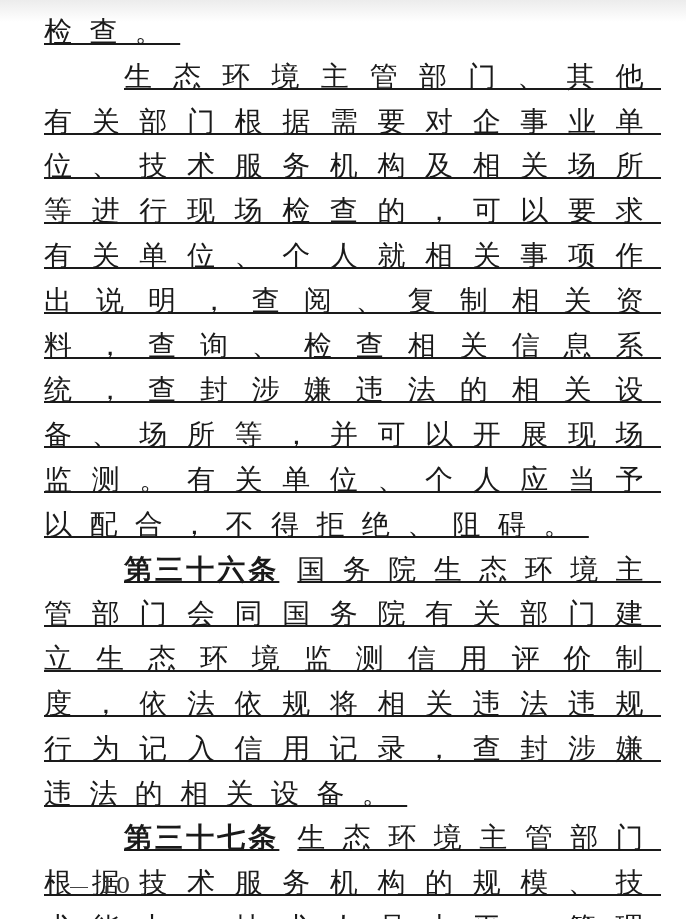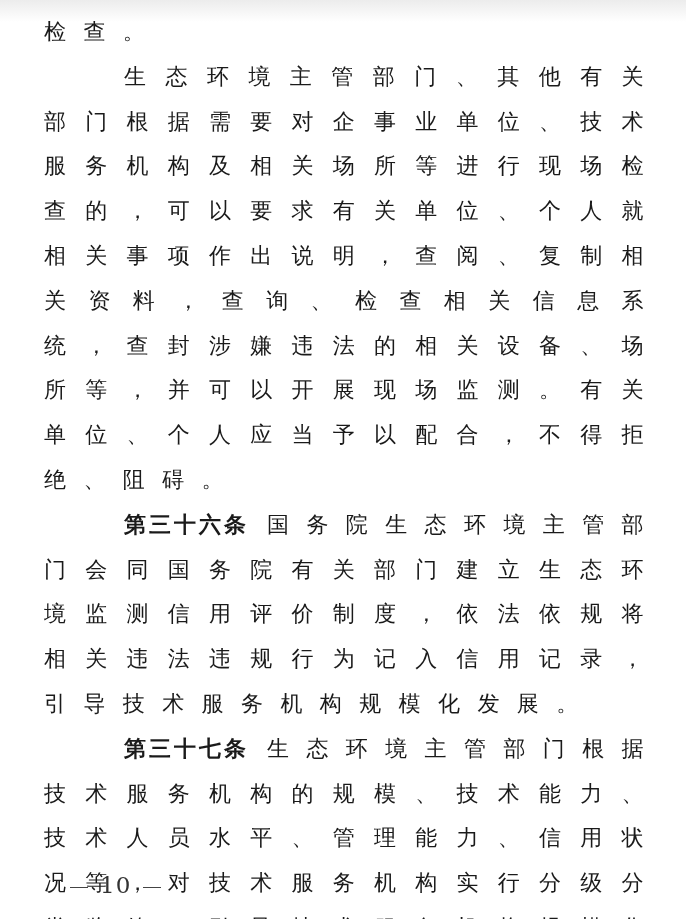--- a/index.html
+++ b/index.html
@@ -11,28 +11,29 @@
     color: #1a1a1a;
   }
   .top-shade {
     position: absolute; left: 0; top: 0; width: 686px; height: 22px;
     background: linear-gradient(to bottom, #ececec, #ffffff);
   }
   .page {
     position: absolute; left: 44px; top: 10px; width: 600px;
   }
   .para {
-    font-size: 22px;
+    font-size: 28px;
     line-height: 44.8px;
     letter-spacing: 17.4px;
     margin: 0;
     text-align: justify;
     text-align-last: left;
     word-break: break-all;
     margin-right: -17px;
+    text-decoration: underline;
   }
   .indent { text-indent: 80px; }
   .article-no {
     font-family: "DejaVu Sans", "Liberation Sans", sans-serif;
     font-weight: bold;
     letter-spacing: 3px;
     margin-right: 18px;
   }
   .page-number {
     position: absolute; left: 58px; top: 872px;
@@ -48,21 +49,21 @@
 <div class="top-shade"></div>
 
 <div class="page">
   <p class="para">
     <span>检查。</span>
   </p>
   <p class="para indent">
     <span>生态环境主管部门、其他有关部门根据需要对企事业单位、技术服务机构及相关场所等进行现场检查的，可以要求有关单位、个人就相关事项作出说明，查阅、复制相关资料，查询、检查相关信息系统，查封涉嫌违法的相关设备、场所等，并可以开展现场监测。有关单位、个人应当予以配合，不得拒绝、阻碍。</span>
   </p>
   <p class="para indent">
-    <span class="article-no">第三十六条</span><span>国务院生态环境主管部门会同国务院有关部门建立生态环境监测信用评价制度，依法依规将相关违法违规行为记入信用记录，引导技术服务机构规模化发展。</span>
+    <span class="article-no">第三十六条</span><span>国务院生态环境主管部门会同国务院有关部门建立生态环境监测信用评价制度，依法依规将相关违法违规行为记入信用记录，查封涉嫌违法的相关设备。</span>
   </p>
   <p class="para indent">
     <span class="article-no">第三十七条</span><span>生态环境主管部门根据技术服务机构的规模、技术能力、技术人员水平、管理能力、信用状况等，对技术服务机构实行分级分类监管，引导技术服务机构规模化发展，提升专业化水平和市场公信力。</span>
   </p>
 
 </div>
 
 <div class="page-number">
   <span class="dash"></span><span>10</span><span class="dash"></span>
 </div>

